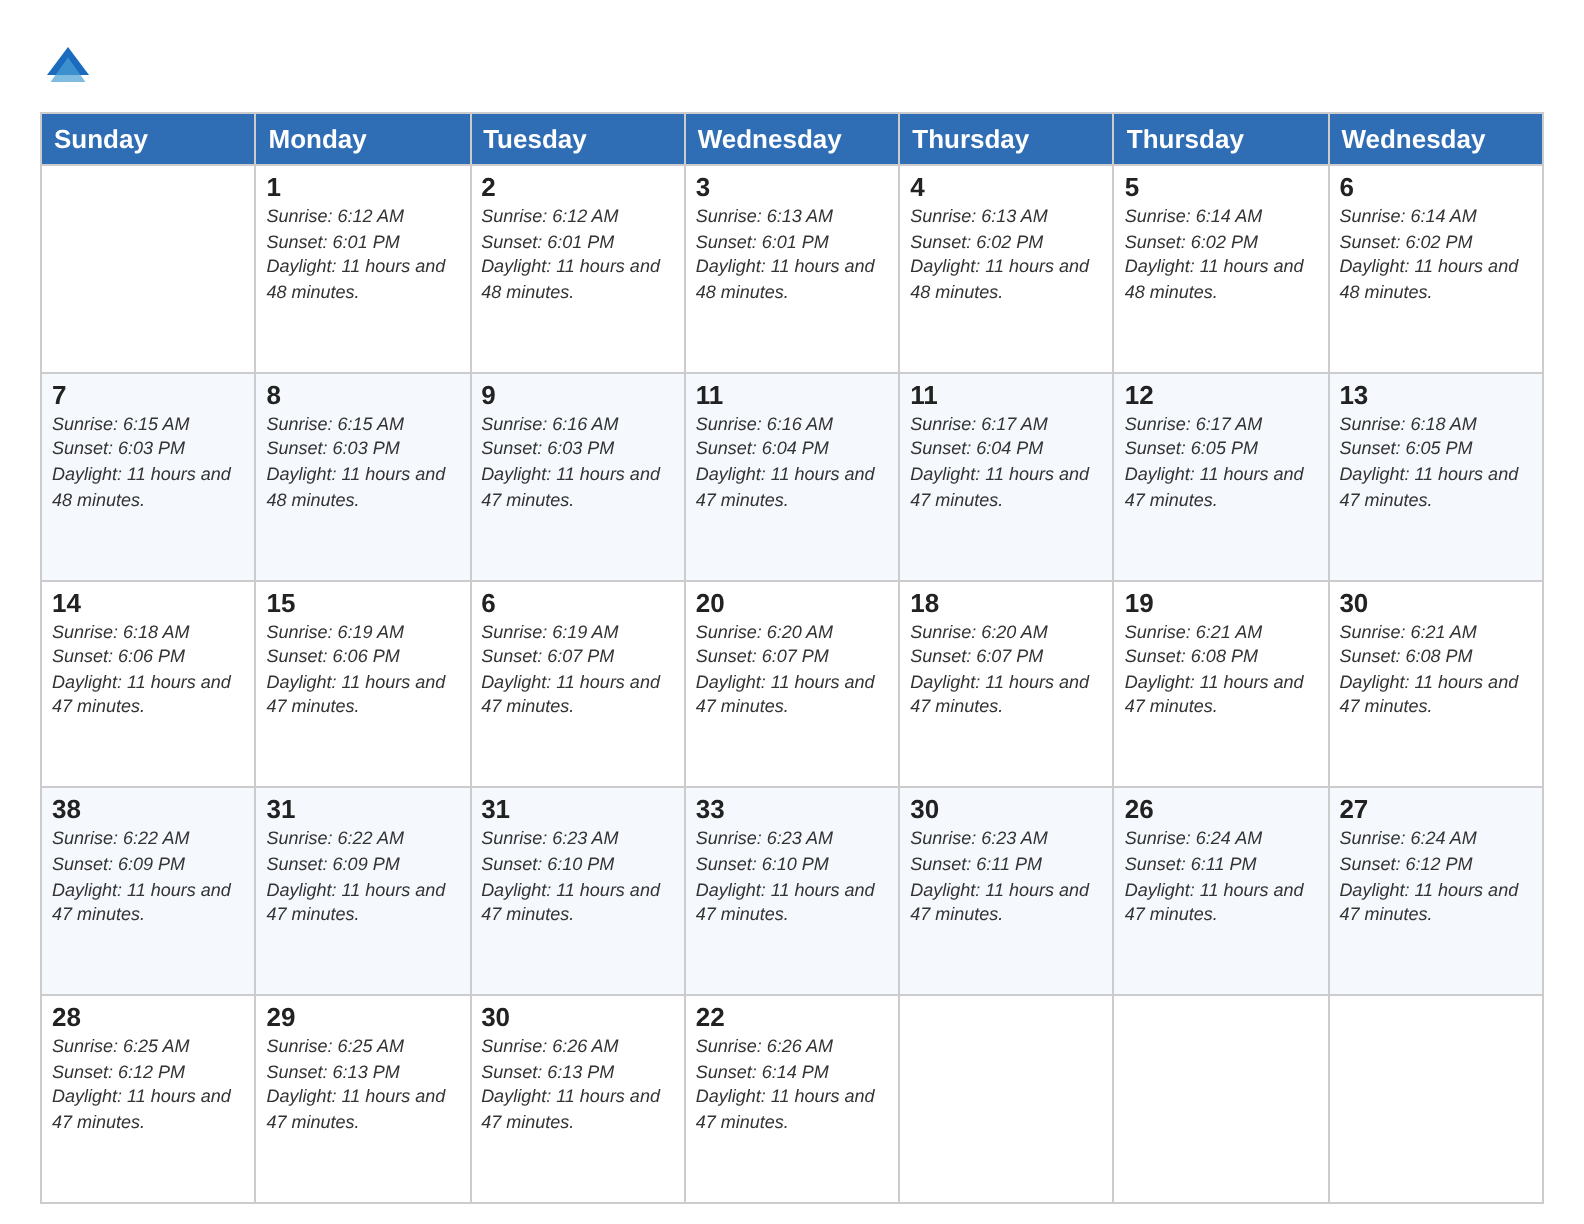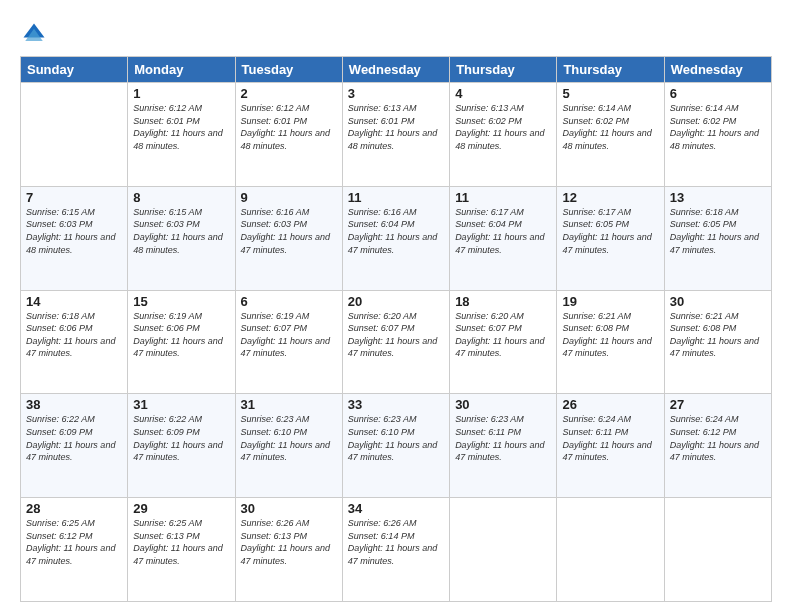--- a/index.html
+++ b/index.html
@@ -260,21 +260,21 @@
           </td>
           <td>
             <span class="day-num">29</span>
             <div class="day-info">Sunrise: 6:25 AM<br>Sunset: 6:13 PM<br>Daylight: 11 hours and 47 minutes.</div>
           </td>
           <td>
             <span class="day-num">30</span>
             <div class="day-info">Sunrise: 6:26 AM<br>Sunset: 6:13 PM<br>Daylight: 11 hours and 47 minutes.</div>
           </td>
           <td>
-            <span class="day-num">34</span>
+            <span class="day-num">22</span>
             <div class="day-info">Sunrise: 6:26 AM<br>Sunset: 6:14 PM<br>Daylight: 11 hours and 47 minutes.</div>
           </td>
           <td class="empty-cell"></td>
           <td class="empty-cell"></td>
           <td class="empty-cell"></td>
         </tr>
       </tbody>
   </table>
 </div>
 

